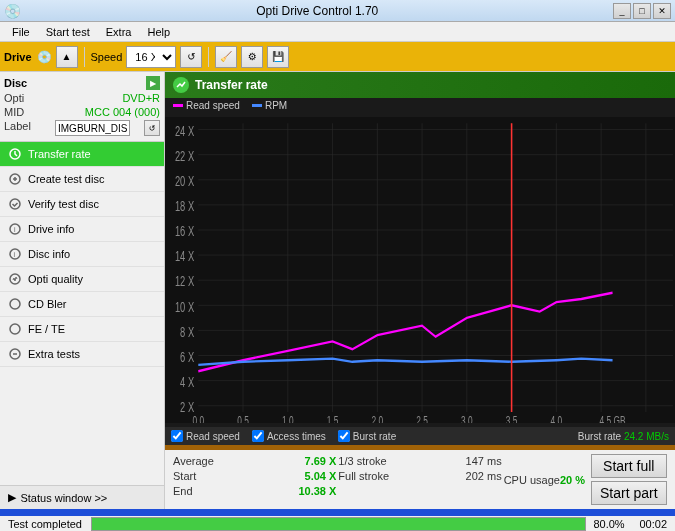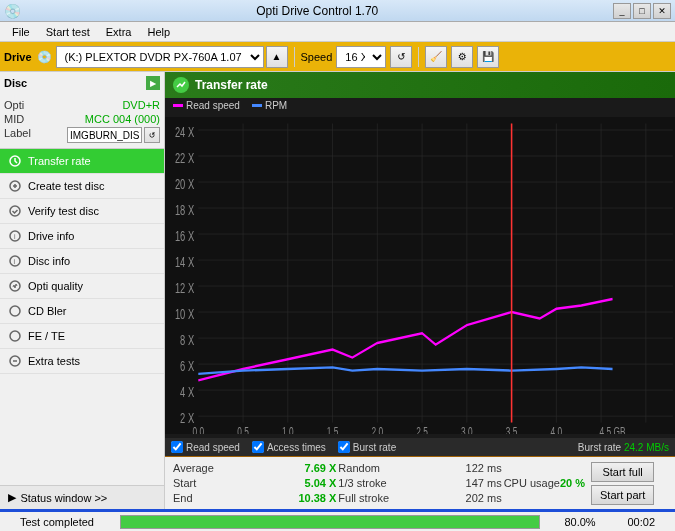--- a/index.html
+++ b/index.html
@@ -23,26 +23,26 @@
     .speed-label { font-size: 11px; }
     .speed-select { height: 22px; border: 1px solid #999; background: white; font-size: 11px; padding: 1px 4px; width: 50px; }
     .toolbar-separator { width: 1px; background: #ccc; height: 20px; margin: 0 2px; }
     
     
     .main { display: flex; height: calc(531px - 22px - 20px - 30px - 22px); }
     
     
     .left-panel { width: 165px; background: #f0f0f0; border-right: 1px solid #ccc; display: flex; flex-direction: column; }
     .disc-section { padding: 4px; border-bottom: 1px solid #ccc; }
-    .disc-header { display: flex; align-items: center; justify-content: space-between; margin-bottom: 8px; }
+    .disc-header { display: flex; align-items: center; justify-content: space-between; margin-bottom: 1px; }
     .disc-title { font-weight: bold; font-size: 11px; }
     .disc-info-row { display: flex; justify-content: space-between; padding: 1px 0; font-size: 11px; }
     .disc-info-label { color: #333; }
     .disc-info-value { color: #00aa00; text-align: right; }
-    .disc-info-value.label-field { display: flex; align-items: center; gap: 2px; }
+    .disc-info-value.label-field { display: flex; align-items: center; gap: 14px; }
     .label-input { border: 1px solid #999; background: white; font-size: 10px; padding: 1px 2px; width: 75px; height: 16px; }
     .refresh-btn { width: 16px; height: 16px; background: linear-gradient(to bottom, #f0f0f0, #e0e0e0); border: 1px solid #999; cursor: pointer; font-size: 8px; display: flex; align-items: center; justify-content: center; }
     
     
     .nav-items { flex: 1; }
     .nav-item { display: flex; align-items: center; padding: 5px 8px; cursor: pointer; border-bottom: 1px solid #e0e0e0; gap: 6px; font-size: 11px; }
     .nav-item.active { background: #33cc33; color: white; }
     .nav-item.active .nav-icon { color: white; }
     .nav-icon { width: 14px; height: 14px; display: flex; align-items: center; justify-content: center; flex-shrink: 0; }
     .nav-label { font-size: 11px; }
@@ -68,31 +68,31 @@
     .chart-svg { width: 100%; height: 100%; }
     
     
     .chart-controls { background: #2a2a2a; padding: 3px 6px; display: flex; align-items: center; gap: 12px; }
     .checkbox-item { display: flex; align-items: center; gap: 3px; color: #ccc; font-size: 10px; cursor: pointer; }
     .checkbox-item input { width: 12px; height: 12px; cursor: pointer; }
     .burst-rate { color: #ccc; font-size: 10px; margin-left: auto; }
     .burst-value { color: #00cc00; }
     
     
-    .stats-section { background: #f0f0f0; padding: 4px 8px; display: grid; grid-template-columns: 1fr 1fr 1fr; gap: 2px; border-top: 1px solid #a16207; }
+    .stats-section { background: #f0f0f0; padding: 4px 8px; display: grid; grid-template-columns: 1fr 1fr 1fr; gap: 2px; border-top: 5px solid #a16207; }
     .stat-row { display: flex; justify-content: space-between; align-items: center; font-size: 11px; padding: 1px 0; }
     .stat-label { color: #333; }
     .stat-value { color: #00aa00; font-weight: bold; }
     .stat-ms { color: #333; }
     .stat-col { display: flex; flex-direction: column; gap: 1px; }
-    .start-btn { background: linear-gradient(to bottom, #f0f0f0, #d8d8d8); border: 1px solid #999; padding: 3px 8px; cursor: pointer; font-size: 11px; white-space: nowrap; }
+    .start-btn { background: linear-gradient(to bottom, #f0f0f0, #d8d8d8); border: 1px solid #999; padding: 3px 8px; cursor: pointer; font-size: 14px; white-space: nowrap; }
     .btn-col { display: flex; flex-direction: column; gap: 3px; justify-content: center; }
     
     
-    .status-bar { height: 22px; background: #f0f0f0; border-top: 3px solid #1d4ed8; display: flex; align-items: center; padding: 0 20px; gap: 20px; }
+    .status-bar { height: 22px; background: #f0f0f0; border-top: 7px solid #1d4ed8; display: flex; align-items: center; padding: 0 8px; gap: 3px; }
     .status-text { font-size: 11px; min-width: 80px; }
     .progress-container { flex: 1; height: 14px; background: white; border: 1px solid #999; }
     .progress-bar { height: 100%; background: #44cc44; }
     .progress-pct { font-size: 11px; min-width: 40px; text-align: center; }
     .status-time { font-size: 11px; min-width: 35px; text-align: right; }
 
     
     .disc-arrow { width: 14px; height: 14px; background: #44aa44; border: none; cursor: pointer; display: flex; align-items: center; justify-content: center; color: white; font-size: 8px; }
   </style>
 </head>
@@ -112,23 +112,20 @@
   <div class="menu-item">File</div>
   <div class="menu-item">Start test</div>
   <div class="menu-item">Extra</div>
   <div class="menu-item">Help</div>
 </div>
 
 <div class="toolbar">
   <span class="toolbar-label">Drive</span>
   <div style="display:flex;align-items:center;gap:2px;">
     <span style="width:18px;height:18px;display:inline-flex;align-items:center;justify-content:center;font-size:12px;">💿</span>
-    <select class="drive-select">
-      <option>(K:) PLEXTOR DVDR  PX-760A 1.07</option>
-    </select>
     <button class="toolbar-btn">▲</button>
   </div>
   <span class="toolbar-separator"></span>
   <span class="speed-label">Speed</span>
   <select class="speed-select">
     <option>16 X</option>
   </select>
   <button class="toolbar-btn">↺</button>
   <span class="toolbar-separator"></span>
   <button class="toolbar-btn" style="color:#cc4444;">🧹</button>
@@ -368,24 +365,20 @@
           <span class="stat-value">5.04 X</span>
         </div>
         <div class="stat-row">
           <span class="stat-label">End</span>
           <span class="stat-value">10.38 X</span>
         </div>
       </div>
 
       <div class="stat-col">
         <div class="stat-row">
-          <span class="stat-label">Random</span>
-          <span class="stat-ms">122 ms</span>
-        </div>
-        <div class="stat-row">
           <span class="stat-label">1/3 stroke</span>
           <span class="stat-ms">147 ms</span>
         </div>
         <div class="stat-row">
           <span class="stat-label">Full stroke</span>
           <span class="stat-ms">202 ms</span>
         </div>
       </div>
 
       <div style="display:flex;gap:6px;align-items:center;">

